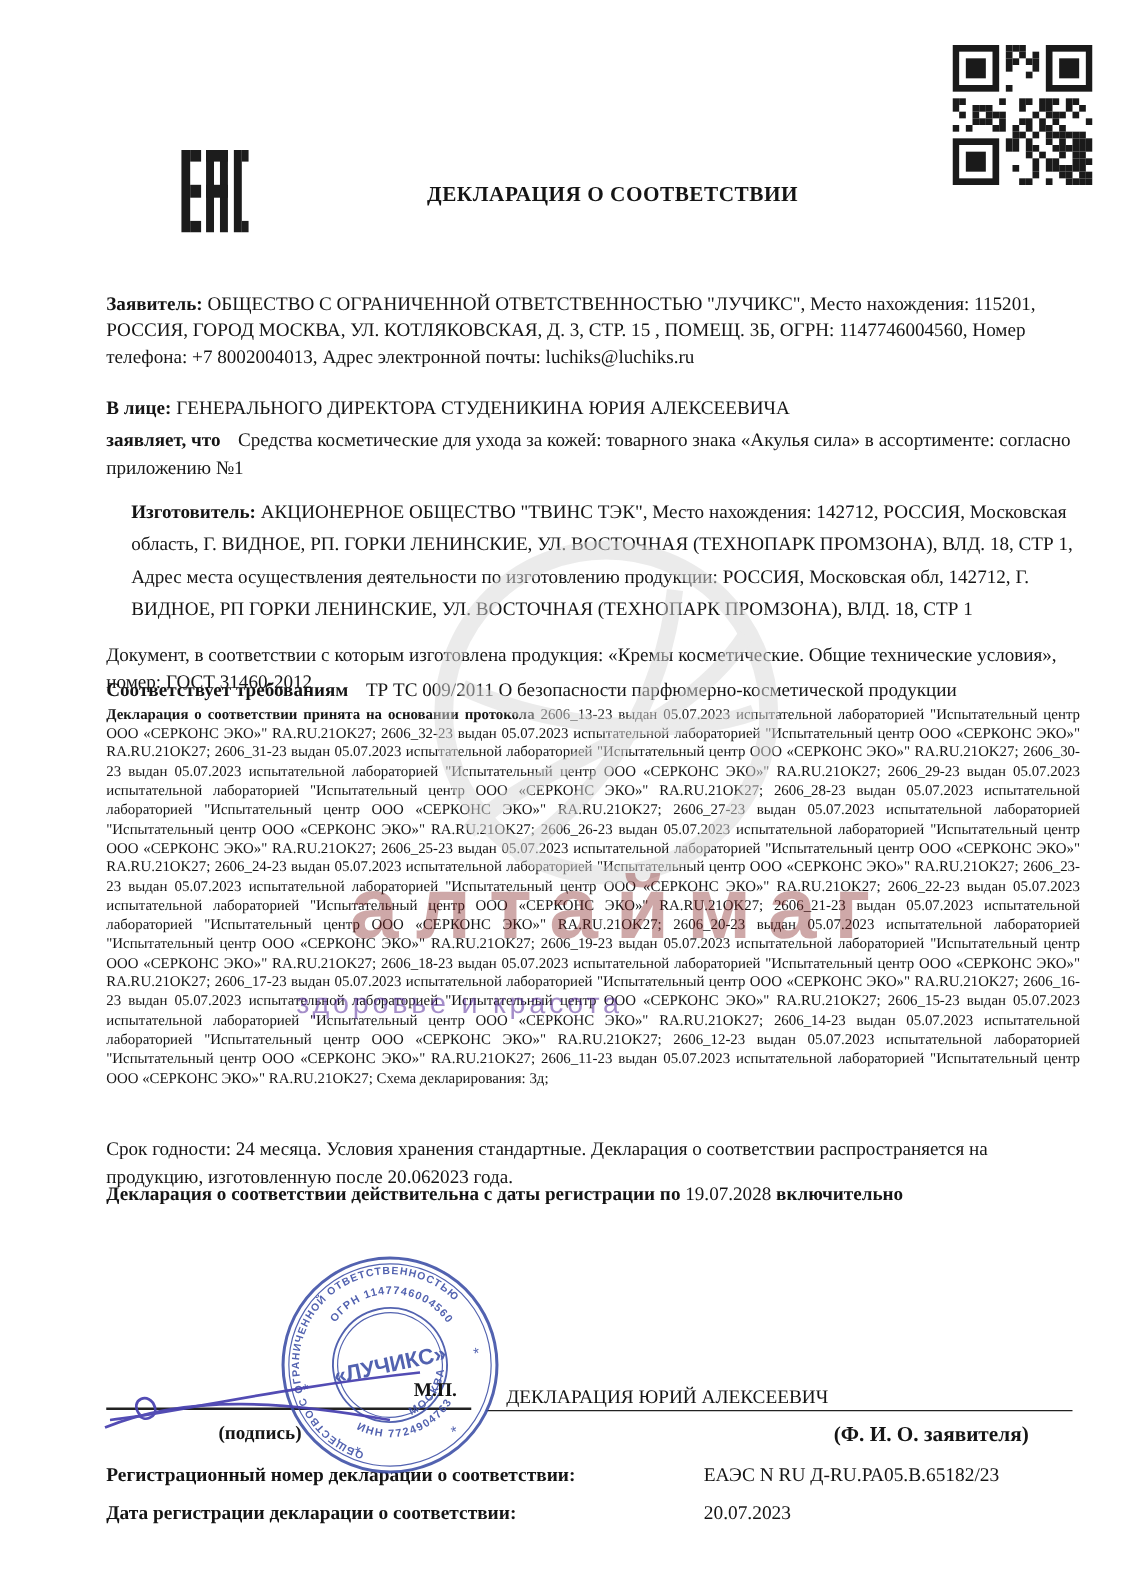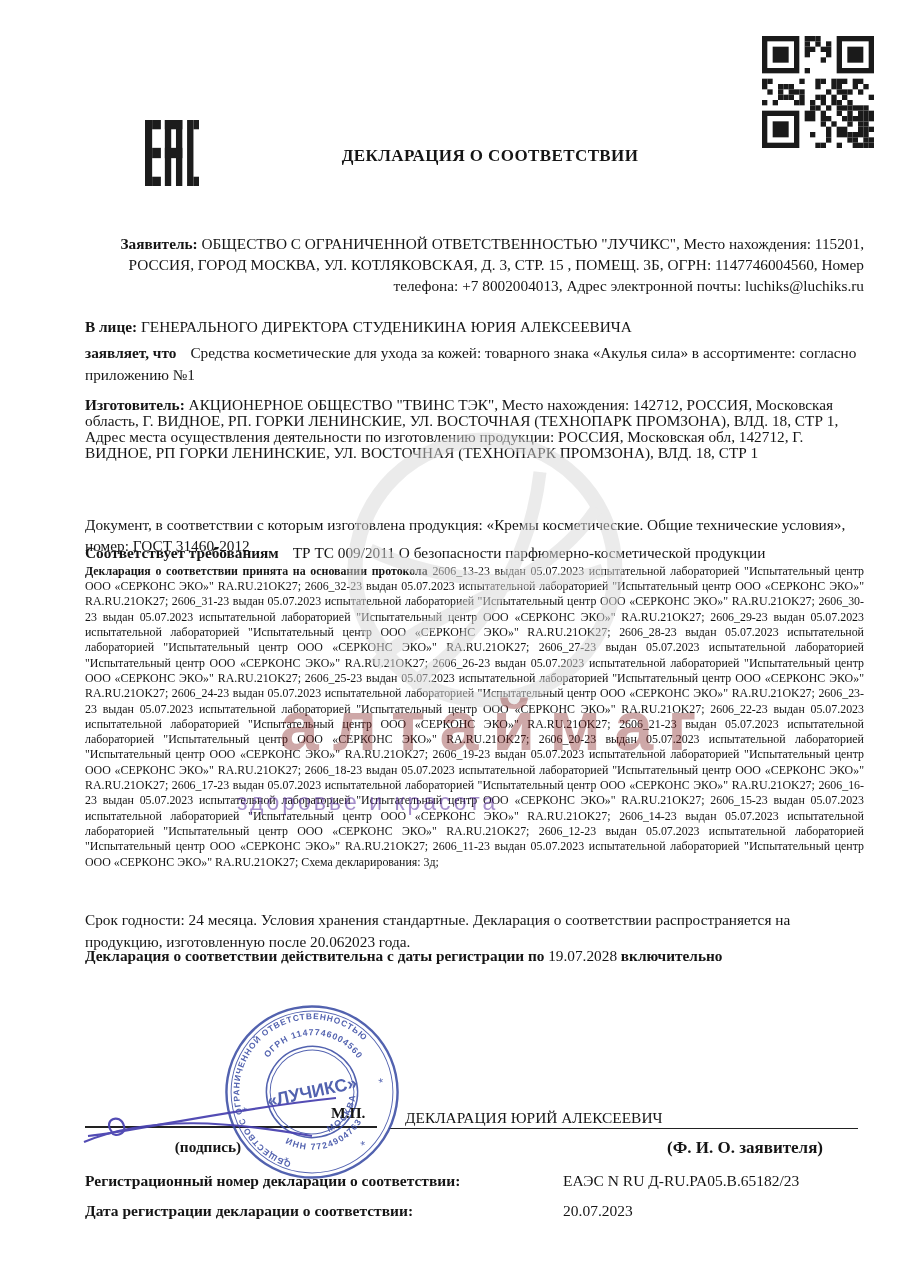--- a/index.html
+++ b/index.html
@@ -9,24 +9,24 @@
   
   #eac-logo{left:145px;top:120px;width:54px;height:66px;}
   #qr-code{left:762px;top:36px;width:112px;height:112px;}
   #title-block{left:120px;top:146px;width:740px;text-align:center;z-index:2;}
   .title-line{font-size:17px;font-weight:bold;letter-spacing:.4px;}
   .title-line+.title-line{margin-top:15px;}
   
   .para{left:85px;width:779px;font-size:15.3px;line-height:21px;z-index:2;}
   .para b{font-weight:bold;}
   .gap-sm{margin-right:14px;}
-  #p-applicant{top:218px;text-align:right;}
+  #p-applicant{top:218px;}
   #p-inperson{top:301px;}
   #p-declares{top:327px;line-height:22px;}
-  #p-manufacturer{top:382px;line-height:16px;}
+  #p-manufacturer{top:382px;line-height:26px;margin-left:20px;}
   #p-document{top:486px;line-height:21px;margin-top:28px;}
   #p-complies{top:527px;}
   #p-basis{top:552px;font-size:11.9px;line-height:15.3px;text-align:justify;}
   #p-shelf{top:894px;line-height:22px;}
   #p-valid{top:930px;font-weight:bold;}
   #p-valid .normal{font-weight:normal;}
   
   .wm{z-index:3;pointer-events:none;font-family:"Liberation Sans",sans-serif;}
   #wm-globe{left:335px;top:420px;width:300px;height:300px;opacity:.5;}
   #wm-text1{left:165px;top:686px;width:660px;text-align:center;font-size:70px;font-weight:bold;

